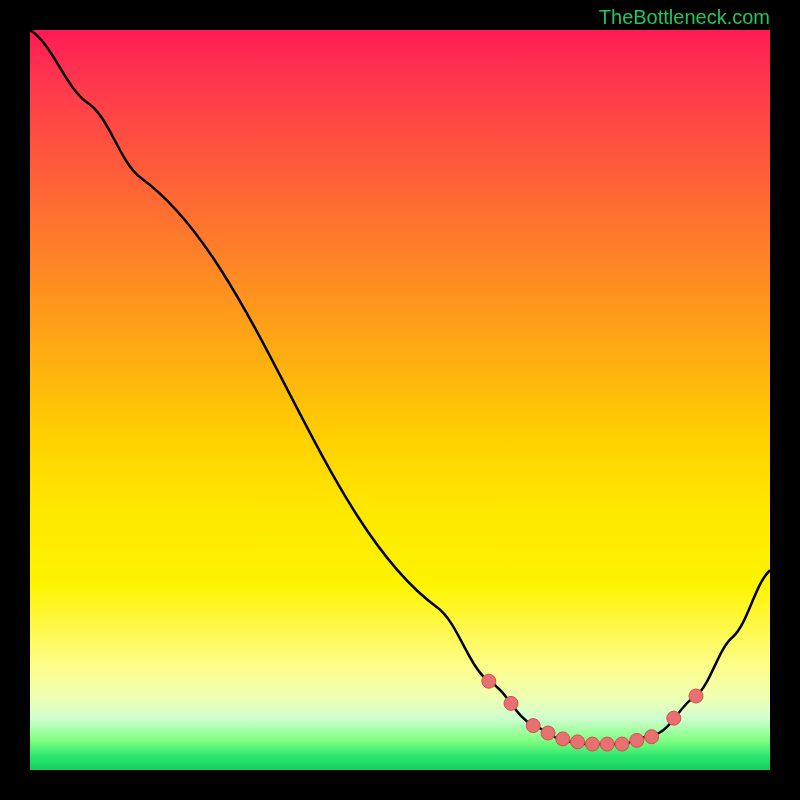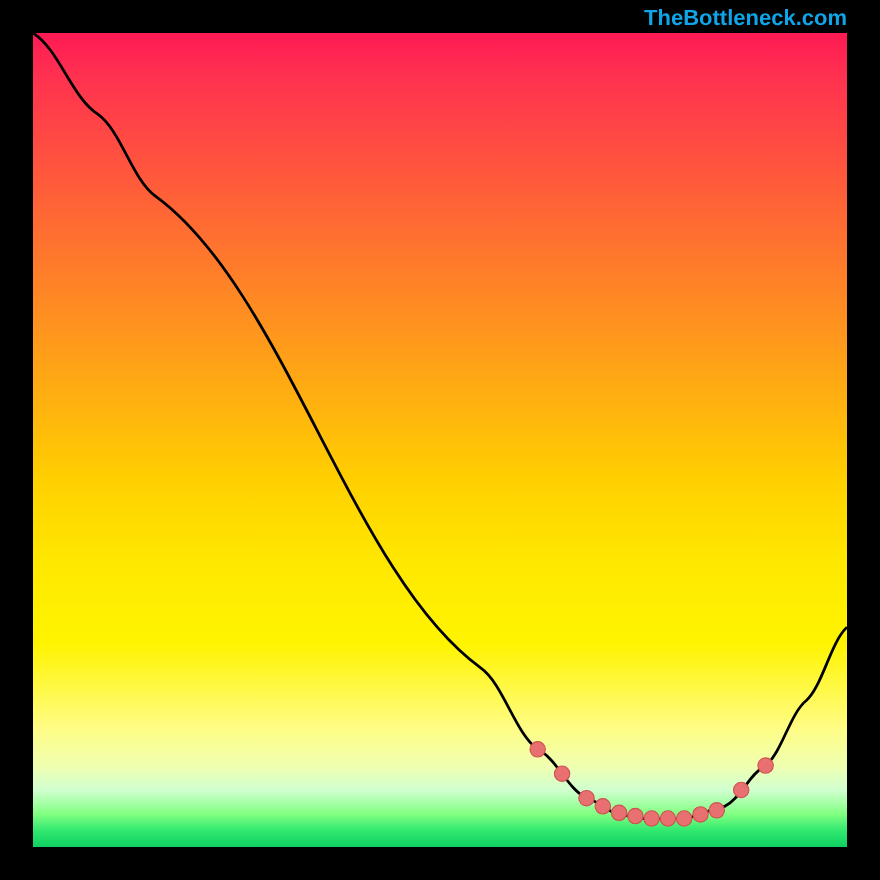--- a/index.html
+++ b/index.html
@@ -35,23 +35,23 @@
         #d0ffd0 93%,
         #80ff80 96%,
         #30e870 98%,
         #10d060 100%
       );
     }
     .watermark {
       position: absolute;
       top: 6px;
       right: 30px;
-      color: #0ea5e9;
+      color: #22c55e;
       font-size: 20px;
-      font-weight: bold;
+      font-weight: normal;
     }
     svg.curve-layer {
       position: absolute;
       top: 0;
       left: 0;
       width: 100%;
       height: 100%;
     }
     .data-point {
       fill: #e87070;

